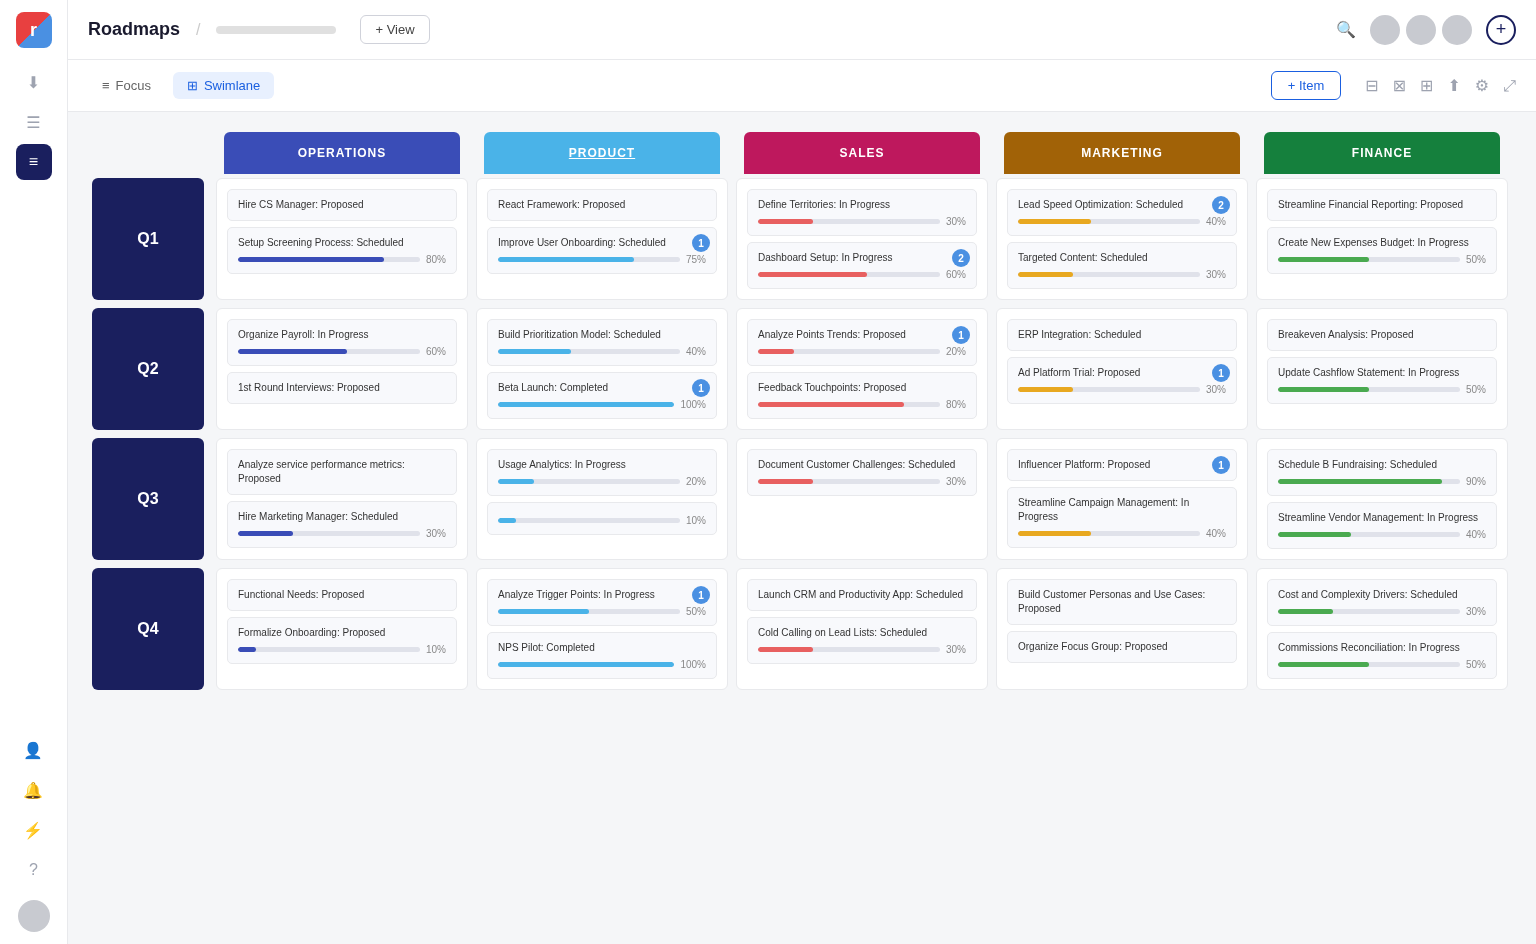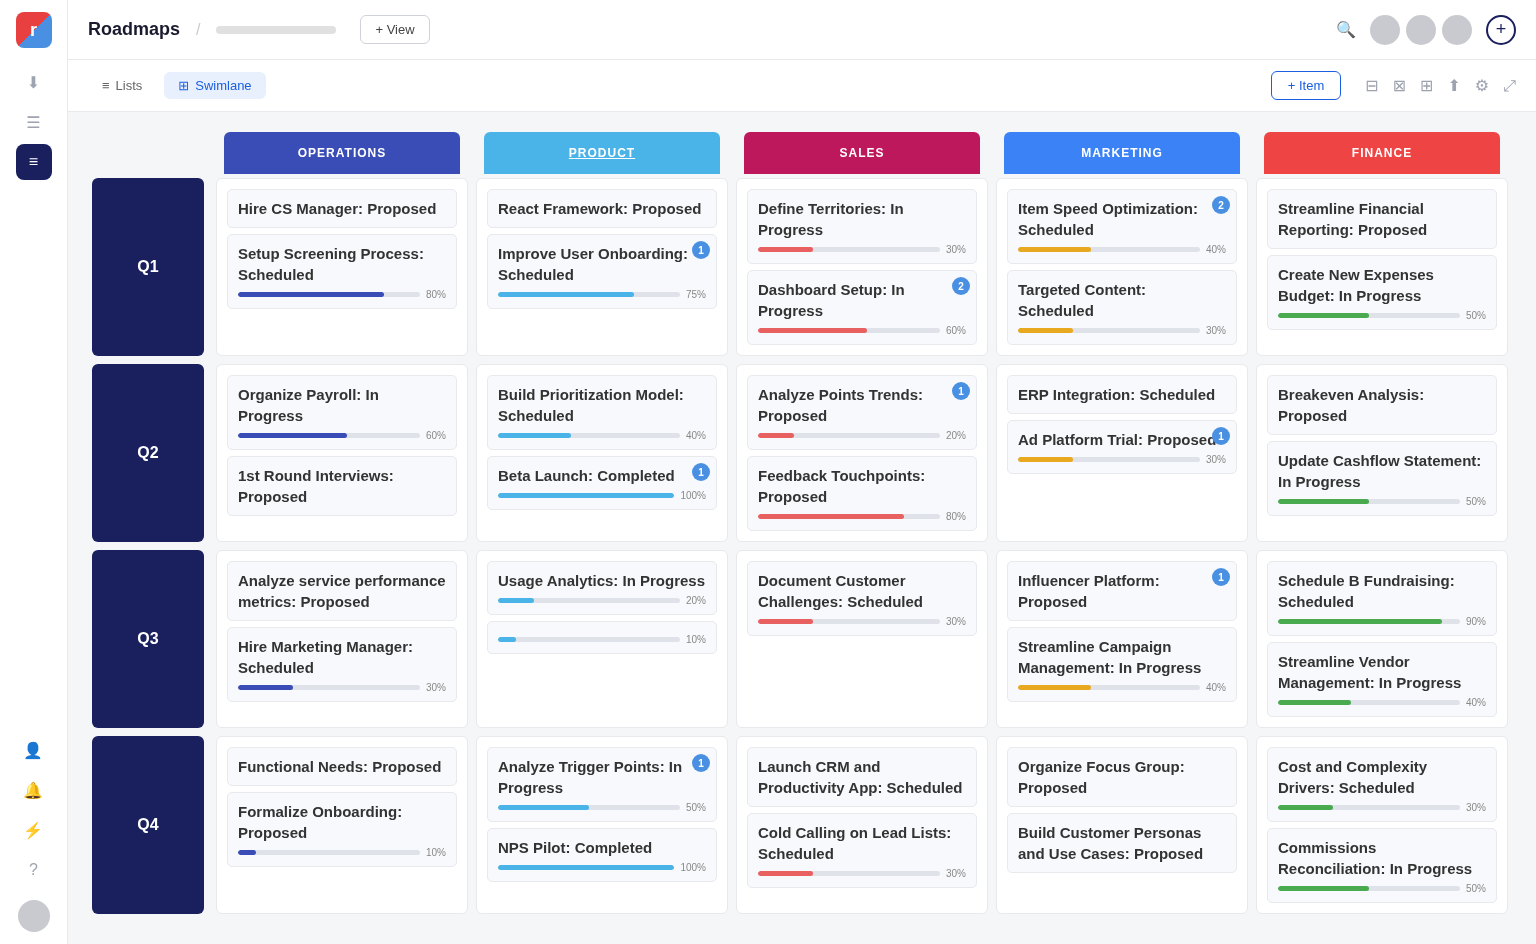--- a/index.html
+++ b/index.html
@@ -167,21 +167,21 @@
       gap: 6px;
     }
 
     .card {
       background: #f8f9fc;
       border: 1px solid #e8e9ec;
       border-radius: 5px;
       padding: 8px 10px;
       position: relative;
     }
-    .card-title { font-size: 15px; color: #333; font-weight: 700; line-height: 1.4; }
+    .card-title { font-size: 10px; color: #333; font-weight: 400; line-height: 1.4; }
     .card-badge {
       position: absolute;
       top: 6px; right: 6px;
       width: 18px; height: 18px;
       border-radius: 50%;
       background: #4a90e2;
       color: white;
       font-size: 10px;
       font-weight: 700;
       display: flex; align-items: center; justify-content: center;
@@ -233,21 +233,21 @@
         <div class="header-avatar"></div>
         <div class="header-avatar"></div>
       </div>
       <div class="header-add">+</div>
     </div>
   </div>
 
   <div class="toolbar">
     <button class="tab-btn">
       <span>≡</span>
-      <span>Lists</span>
+      <span>Focus</span>
     </button>
     <button class="tab-btn active">
       <span>⊞</span>
       <span>Swimlane</span>
     </button>
     <button class="add-item-btn">+ Item</button>
     <div class="toolbar-actions">
       <span class="toolbar-icon">⊟</span>
       <span class="toolbar-icon">⊠</span>
       <span class="toolbar-icon">⊞</span>
@@ -258,22 +258,22 @@
   </div>
 
   <div class="grid-container">
     <div class="swimlane-grid" id="swimlane-grid">
 
       <div class="col-header-empty"></div>
 
     <div class="col-header" style="background: rgb(58, 77, 183);">OPERATIONS</div>
         <div class="col-header" style="background: rgb(74, 179, 232); text-decoration: underline;">PRODUCT</div>
         <div class="col-header" style="background: #be185d;">SALES</div>
-        <div class="col-header" style="background: #3b82f6;">MARKETING</div>
-        <div class="col-header" style="background: #ef4444;">FINANCE</div>
+        <div class="col-header" style="background: #a16207;">MARKETING</div>
+        <div class="col-header" style="background: #15803d;">FINANCE</div>
         <div class="row-label">Q1</div>
         <div class="cell">
           <div class="card">
             <div class="card-title">Hire CS Manager: Proposed</div>
           </div>
           <div class="card">
             <div class="card-title">Setup Screening Process: Scheduled</div>
             <div class="progress-row">
               <div class="progress-bar-bg">
                 <div class="progress-bar-fill" style="width: 80%; background: rgb(58, 77, 183);"></div>
@@ -313,21 +313,21 @@
             <div class="progress-row">
               <div class="progress-bar-bg">
                 <div class="progress-bar-fill" style="width: 60%; background: rgb(232, 96, 96);"></div>
               </div>
               <div class="progress-label">60%</div>
             </div>
           </div>
         </div>
         <div class="cell">
           <div class="card">
-            <div class="card-title">Item Speed Optimization: Scheduled</div>
+            <div class="card-title">Lead Speed Optimization: Scheduled</div>
             <div class="card-badge">2</div>
             <div class="progress-row">
               <div class="progress-bar-bg">
                 <div class="progress-bar-fill" style="width: 40%; background: rgb(232, 168, 32);"></div>
               </div>
               <div class="progress-label">40%</div>
             </div>
           </div>
           <div class="card">
             <div class="card-title">Targeted Content: Scheduled</div>
@@ -564,24 +564,24 @@
             <div class="progress-row">
               <div class="progress-bar-bg">
                 <div class="progress-bar-fill" style="width: 30%; background: rgb(232, 96, 96);"></div>
               </div>
               <div class="progress-label">30%</div>
             </div>
           </div>
         </div>
         <div class="cell">
           <div class="card">
+            <div class="card-title">Build Customer Personas and Use Cases: Proposed</div>
+          </div>
+          <div class="card">
             <div class="card-title">Organize Focus Group: Proposed</div>
-          </div>
-          <div class="card">
-            <div class="card-title">Build Customer Personas and Use Cases: Proposed</div>
           </div>
         </div>
         <div class="cell">
           <div class="card">
             <div class="card-title">Cost and Complexity Drivers: Scheduled</div>
             <div class="progress-row">
               <div class="progress-bar-bg">
                 <div class="progress-bar-fill" style="width: 30%; background: rgb(74, 170, 80);"></div>
               </div>
               <div class="progress-label">30%</div>

